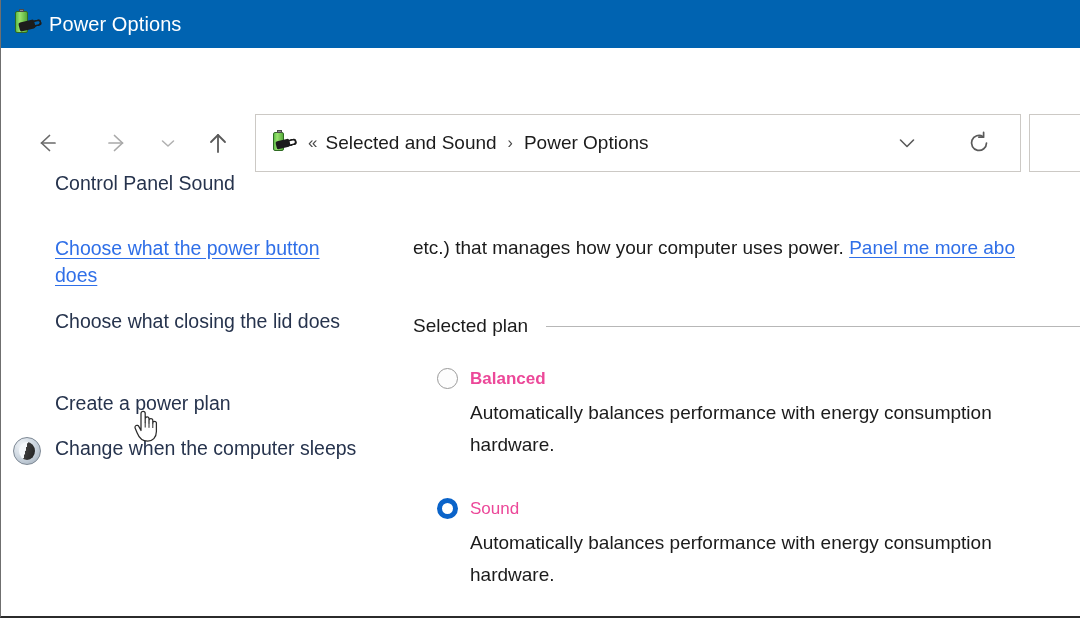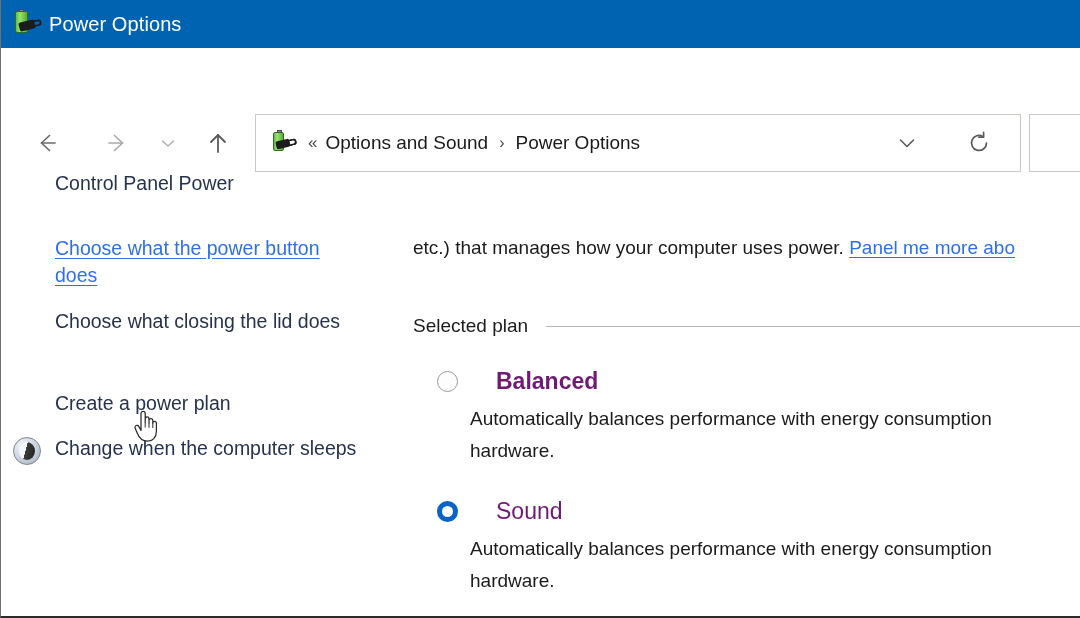--- a/index.html
+++ b/index.html
@@ -333,25 +333,24 @@
   }
   .radio-off {
     border: 1.6px solid #9a9a9a;
     background: #fdfdfd;
   }
   .radio-on {
     border: 5px solid #0a63c9;
     background: #ffffff;
   }
   .plan-name {
-    font-size: 23px;
-    color: #701a75;
-    white-space: nowrap;
-    font-family: "Liberation Sans", sans-serif;
-    margin-left: 26px;
+    font-size: 17px;
+    color: #ec4899;
+    white-space: nowrap;
+    font-family: "Liberation Sans", sans-serif;
   }
   .plan-name.bold { font-weight: bold; }
   .plan-desc {
     margin-left: 33px;
     margin-top: 8px;
     font-size: 19px;
     line-height: 32px;
     color: #1b1b1b;
     width: 680px;
     white-space: nowrap;
@@ -401,21 +400,21 @@
       </svg>
     </div>
 
     <div class="addressbar">
       <div class="addr-icon">
         <div class="batt"></div>
         <div class="plug"></div>
       </div>
       <div class="crumbs">
         <span class="crumb-chev-dbl">«</span>
-        <span class="crumb">Options and Sound</span>
+        <span class="crumb">Selected and Sound</span>
         <span class="crumb-sep">›</span>
         <span class="crumb">Power Options</span>
       </div>
 
       <div class="addr-dropdown">
         <svg width="26" height="26" viewBox="0 0 26 26" aria-hidden="true">
           <path d="M6.5 10 L13 16.5 L19.5 10" fill="none" stroke="#5a5a5a" stroke-width="1.6" stroke-linecap="round" stroke-linejoin="round"></path>
         </svg>
       </div>
 
@@ -424,21 +423,21 @@
           <path d="M21.5 14 A7.5 7.5 0 1 1 18 7.6" fill="none" stroke="#5a5a5a" stroke-width="1.7" stroke-linecap="round"></path>
           <path d="M18.6 3.4 L18.6 8.2 L13.9 8.2" fill="none" stroke="#5a5a5a" stroke-width="1.7" stroke-linecap="round" stroke-linejoin="round"></path>
         </svg>
       </div>
     </div>
 
     <div class="searchbox" title=""></div>
   </div>
 
   <div class="sidebar">
-    <div class="side-item si-home">Control Panel Power</div>
+    <div class="side-item si-home">Control Panel Sound</div>
 
     <div class="side-item si-lid">Choose what closing the lid does</div>
 
     <div class="side-item si-power side-link hovered">Choose what the power button does</div>
 
     <div class="side-item si-create">Create a power plan</div>
 
     <div class="sleep-icon"></div>
     <div class="side-item si-sleep">Change when the computer sleeps</div>
 

